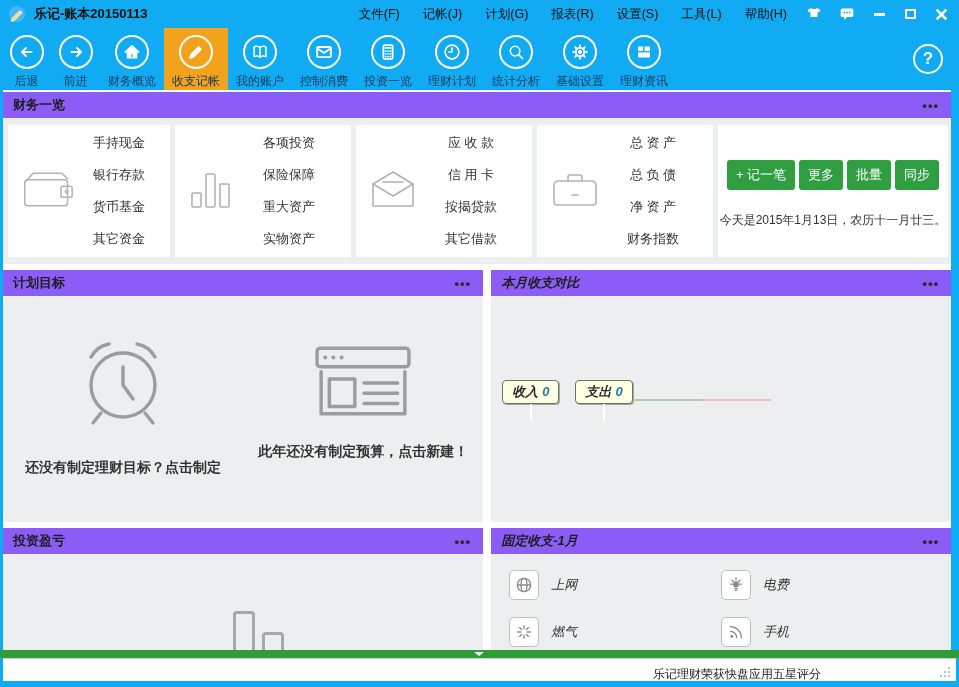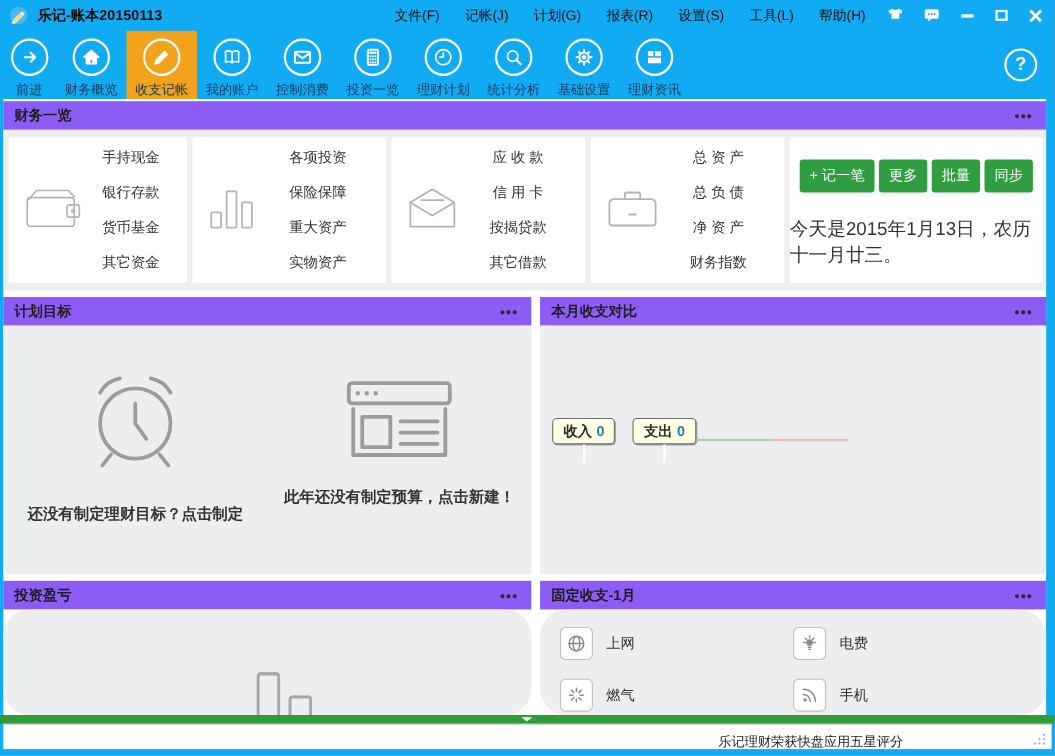--- a/index.html
+++ b/index.html
@@ -35,26 +35,26 @@
   .finance { margin-top:2px; }
   .cards { height:146px; display:flex; gap:5px; padding:7px 3px 7px 5px; }
   .card { background:#fff; display:flex; align-items:center; }
   .card.w1 { width:162px; } .card.wn { width:176px; }
   .card-icon { margin-left:14px; flex:none; }
   .card-icon svg { stroke:#b3b3b3; fill:none; stroke-width:1.6; stroke-linejoin:round; stroke-linecap:round; }
   .card-labels { flex:1; display:flex; flex-direction:column; justify-content:space-between; height:114px; text-align:center; font-size:13px; color:#333; padding-right:6px; }
   .card-actions { flex:1; background:#fff; display:flex; flex-direction:column; justify-content:center; align-items:center; }
   .actions-row { display:flex; gap:4px; margin-top:6px; }
   .gbtn { background:#2E9E41; color:#fff; border:none; border-radius:3px; font-size:13px; padding:6px 9px; cursor:pointer; font-family:inherit; }
-  .date-text { margin-top:22px; font-size:17px; color:#333; }
+  .date-text { margin-top:22px; font-size:12px; color:#333; }
 
   .row { display:flex; gap:8px; margin-top:6px; }
-  .p-left { width:519px; } .p-right { width:497px; }
+  .p-left { width:519px; } .p-right { width:497px;font-style:italic; }
   .row2 .panel-body { height:226px; }
-  .row3 .panel-body { height:96px; position:relative; overflow:hidden;border-radius:24px; }
+  .row3 .panel-body { height:96px; position:relative; overflow:hidden; }
 
   
   .goals { display:flex; height:100%; }
   .goal { flex:1; display:flex; flex-direction:column; align-items:center; justify-content:center; padding-bottom:12px; cursor:pointer; }
   .goal svg { stroke:#9c9c9c; fill:none; stroke-width:1.7; stroke-linecap:round; stroke-linejoin:round; }
   .goal-text { margin-top:26px; font-size:14px; font-weight:bold; color:#333; }
 
   
   .cmp-body { position:relative; }
   .cmp { position:absolute; top:84px; left:11px; right:0; display:flex; flex-direction:row; align-items:center; }
@@ -126,20 +126,28 @@
         </span>
       <span class="winbtn">
         <svg width="13" height="13" viewBox="0 0 12 12">
             <path d="M1.5 1.5 L10.5 10.5 M10.5 1.5 L1.5 10.5" stroke="#fff" stroke-width="2.4"></path>
           </svg>
       </span>
     </div>
   </div>
 
   <div class="toolbar">
+    <div class="tb-btn narrow">
+      <span class="tb-ic">
+          <svg width="22" height="22" viewBox="0 0 24 24">
+            <path d="M17 12 H7 M11 7.5 L6.5 12 L11 16.5"></path>
+          </svg>
+        </span>
+      <span>后退</span>
+    </div>
     <div class="tb-btn narrow">
       <span class="tb-ic">
           <svg width="22" height="22" viewBox="0 0 24 24">
             <path d="M7 12 H17 M13 7.5 L17.5 12 L13 16.5"></path>
           </svg>
         </span>
       <span>前进</span>
     </div>
     <div class="tb-btn">
       <span class="tb-ic">

